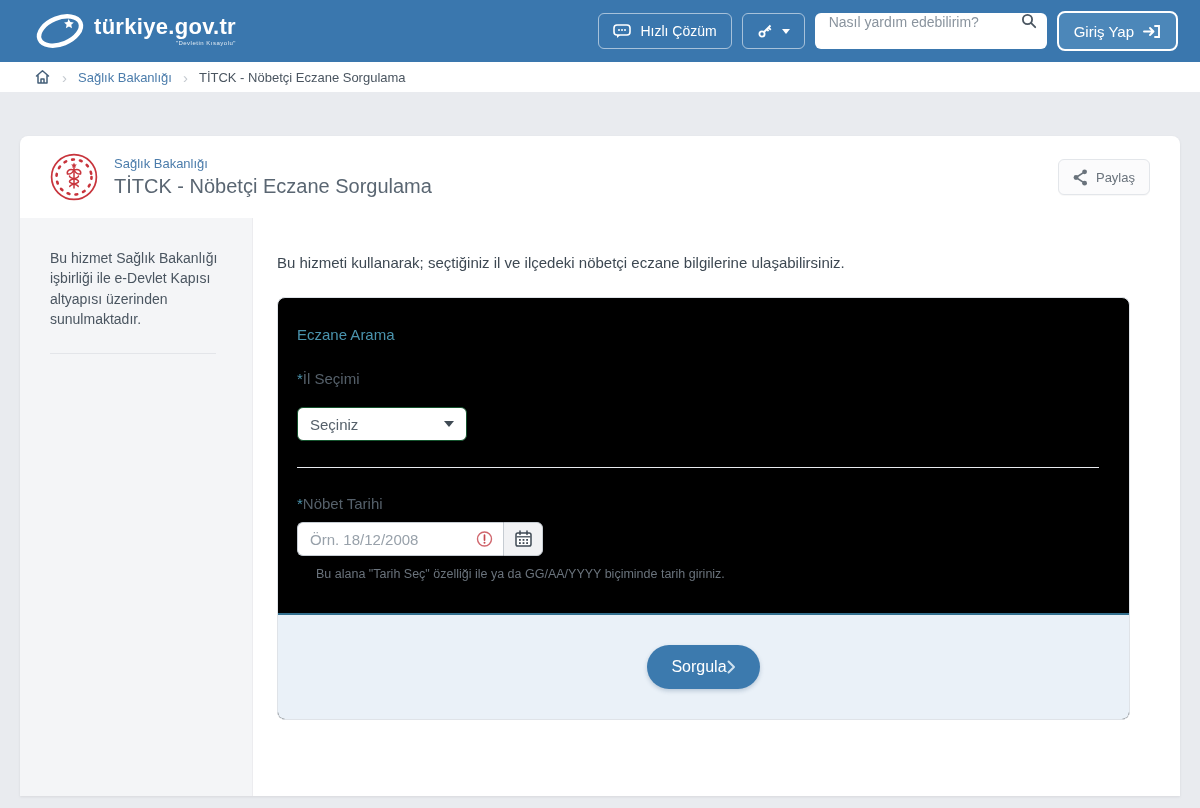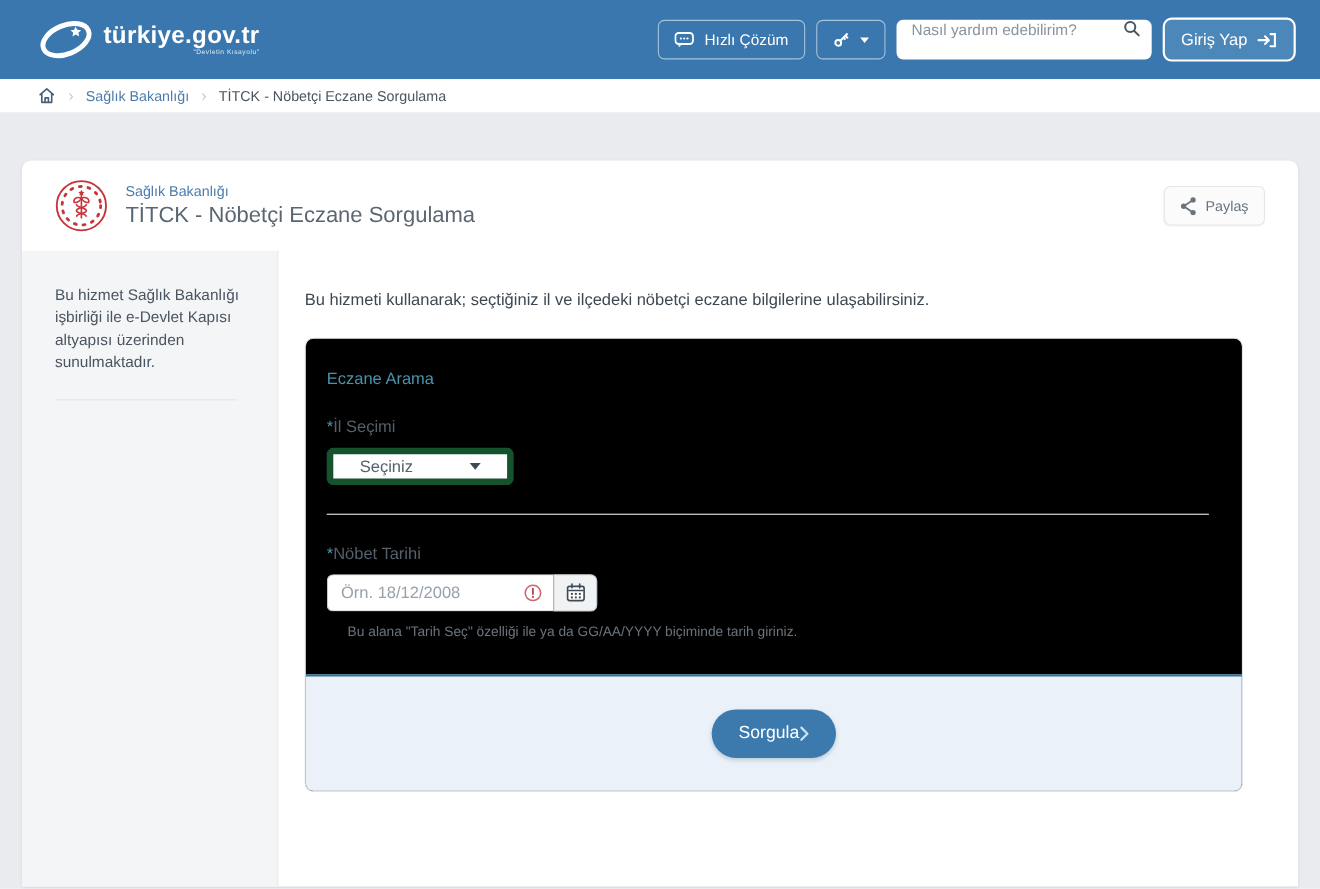--- a/index.html
+++ b/index.html
@@ -6,21 +6,21 @@
   html,body { margin:0; padding:0; }
   body {
     width:1200px; height:808px; overflow:hidden;
     background:#e9ebef;
     font-family:"Liberation Sans", sans-serif;
     color:#3f4a54;
   }
 
   
   .header {
-    height:72px; background:#3a77ae;
+    height:62px; background:#3a77ae;
     display:flex; align-items:center; justify-content:space-between;
     padding:0 22px 0 34px;
   }
   .logo { display:flex; align-items:center; gap:8px; color:#fff; cursor:pointer; }
   .logo-text-wrap { display:flex; flex-direction:column; line-height:1; }
   .logo-text { font-size:22px; font-weight:bold; letter-spacing:.3px; }
   .logo-tagline { font-size:6px; align-self:flex-end; margin-top:2px; opacity:.85; letter-spacing:.5px; }
 
   .header-actions { display:flex; align-items:center; gap:10px; }
   .hbtn {
@@ -93,24 +93,24 @@
   .form-box {
     margin-top:26px; border:1px solid #dfe3e8; border-radius:8px; overflow:hidden;
     background:#000000;
   }
   .form-title { color:#4a93ad; font-size:15px; margin:28px 30px 0 19px; }
   .field { margin:27px 30px 0 19px; }
   .flabel { font-size:15px; color:#55606a; }
   .req { color:#4a93ad; }
 
   .select {
-    margin-top:10px; width:170px; height:34px;
-    border:6px solid #14532d; border-radius:6px; background:#fff;
+    margin-top:20px; width:170px; height:34px;
+    border:1px solid #14532d; border-radius:6px; background:#fff;
     display:flex; align-items:center; justify-content:space-between;
-    padding:0 24px; color:#55606a; font-size:15px; cursor:pointer;
+    padding:0 12px; color:#55606a; font-size:15px; cursor:pointer;
     box-shadow:0 1px 2px rgba(0,0,0,.04);
   }
   .select-caret {
     width:0; height:0; border-left:5px solid transparent; border-right:5px solid transparent;
     border-top:6px solid #3f4a54;
   }
 
   .divider { border-top:1px solid #e8eaee; margin:26px 30px 0 19px; }
 
   .input-group { margin-top:10px; display:flex; align-items:stretch; }

